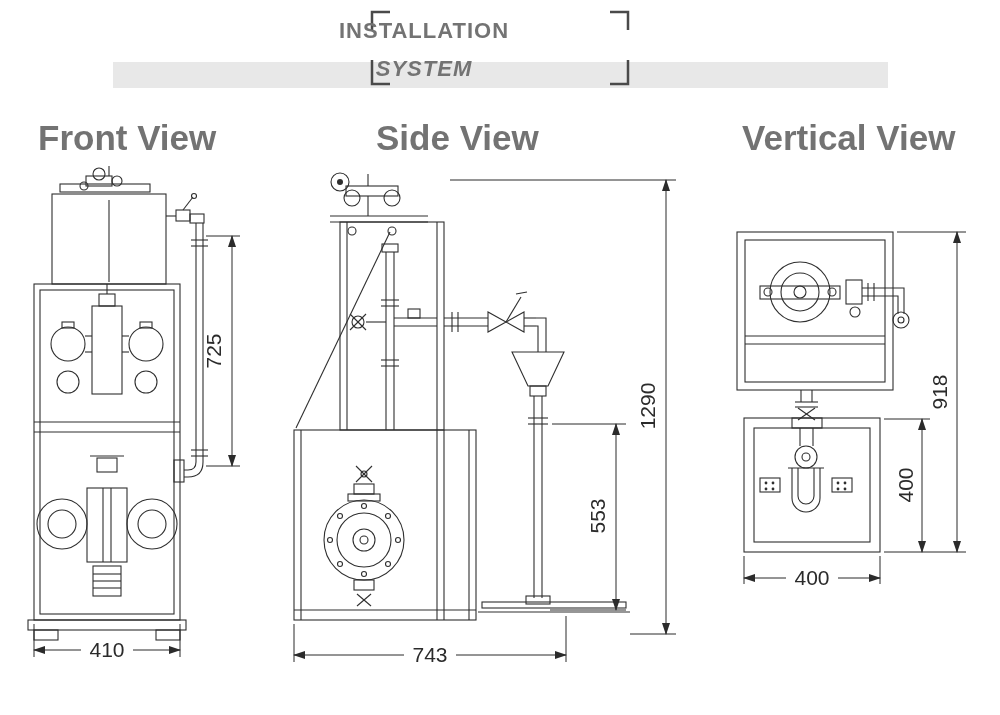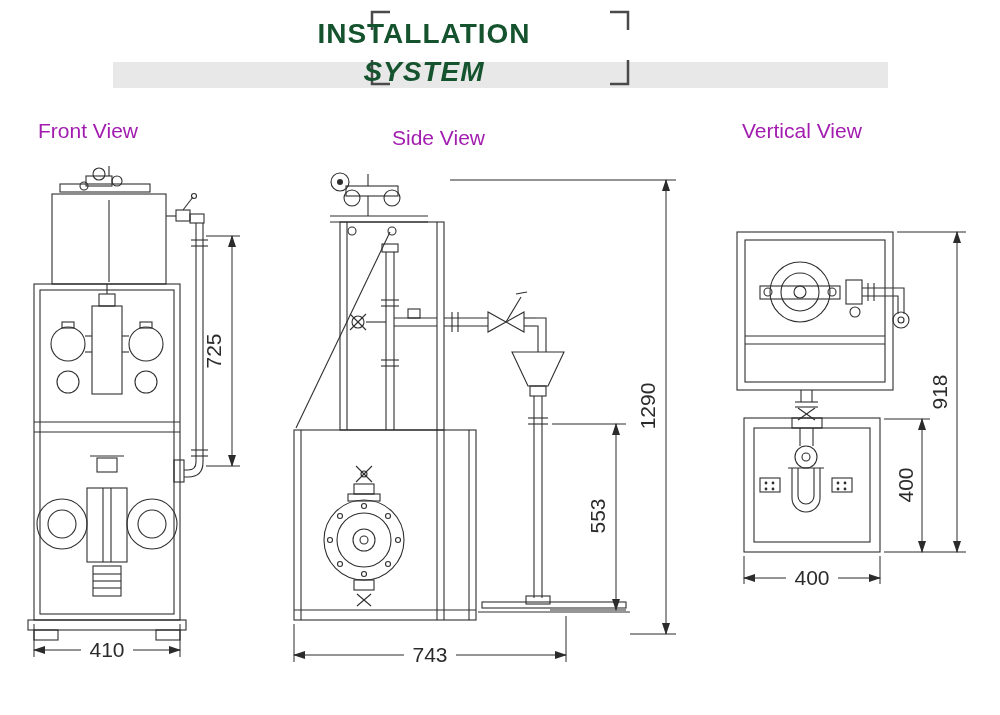--- a/index.html
+++ b/index.html
@@ -2,27 +2,27 @@
 <html><head>
 <meta charset="utf-8">
 <style>
   html,body{margin:0;padding:0;background:#ffffff;}
   body{width:1000px;height:715px;position:relative;overflow:hidden;
        font-family:"Liberation Sans", sans-serif;}
   .band{position:absolute;left:113px;top:62px;width:775px;height:26px;
         background:#e8e8e8;z-index:0;}
   .stage{position:absolute;left:0;top:0;z-index:1;}
   .title{position:absolute;left:0;width:848px;text-align:center;z-index:2;
-         font-weight:bold;color:#14532d;font-size:28px;letter-spacing:1px;line-height:1;}
+         font-weight:bold;color:#737373;font-size:22px;letter-spacing:1px;line-height:1;}
   .title.l1{top:20px;}
   .title.l2{top:58px;font-style:italic;}
-  .viewlabel{position:absolute;z-index:2;font-size:21px;font-weight:400;
-             color:#a21caf;line-height:1;}
+  .viewlabel{position:absolute;z-index:2;font-size:35px;font-weight:700;
+             color:#737373;line-height:1;}
   #lbl-front{left:38px;top:120px;}
-  #lbl-side{left:392px;top:120px;margin-top:7px;}
+  #lbl-side{left:376px;top:120px;}
   #lbl-vertical{left:742px;top:120px;}
   .draw{stroke:#2f2f2f;fill:none;stroke-width:1.1;}
   .dim{stroke:#2b2b2b;fill:none;stroke-width:1;}
   .dimtxt{fill:#2b2b2b;font-size:21px;font-family:"Liberation Sans",sans-serif;}
   .bracket{stroke:#4a4a4a;fill:none;stroke-width:2.5;}
   .filldark{fill:#2f2f2f;stroke:none;}
 </style>
 </head>
 <body>
 

